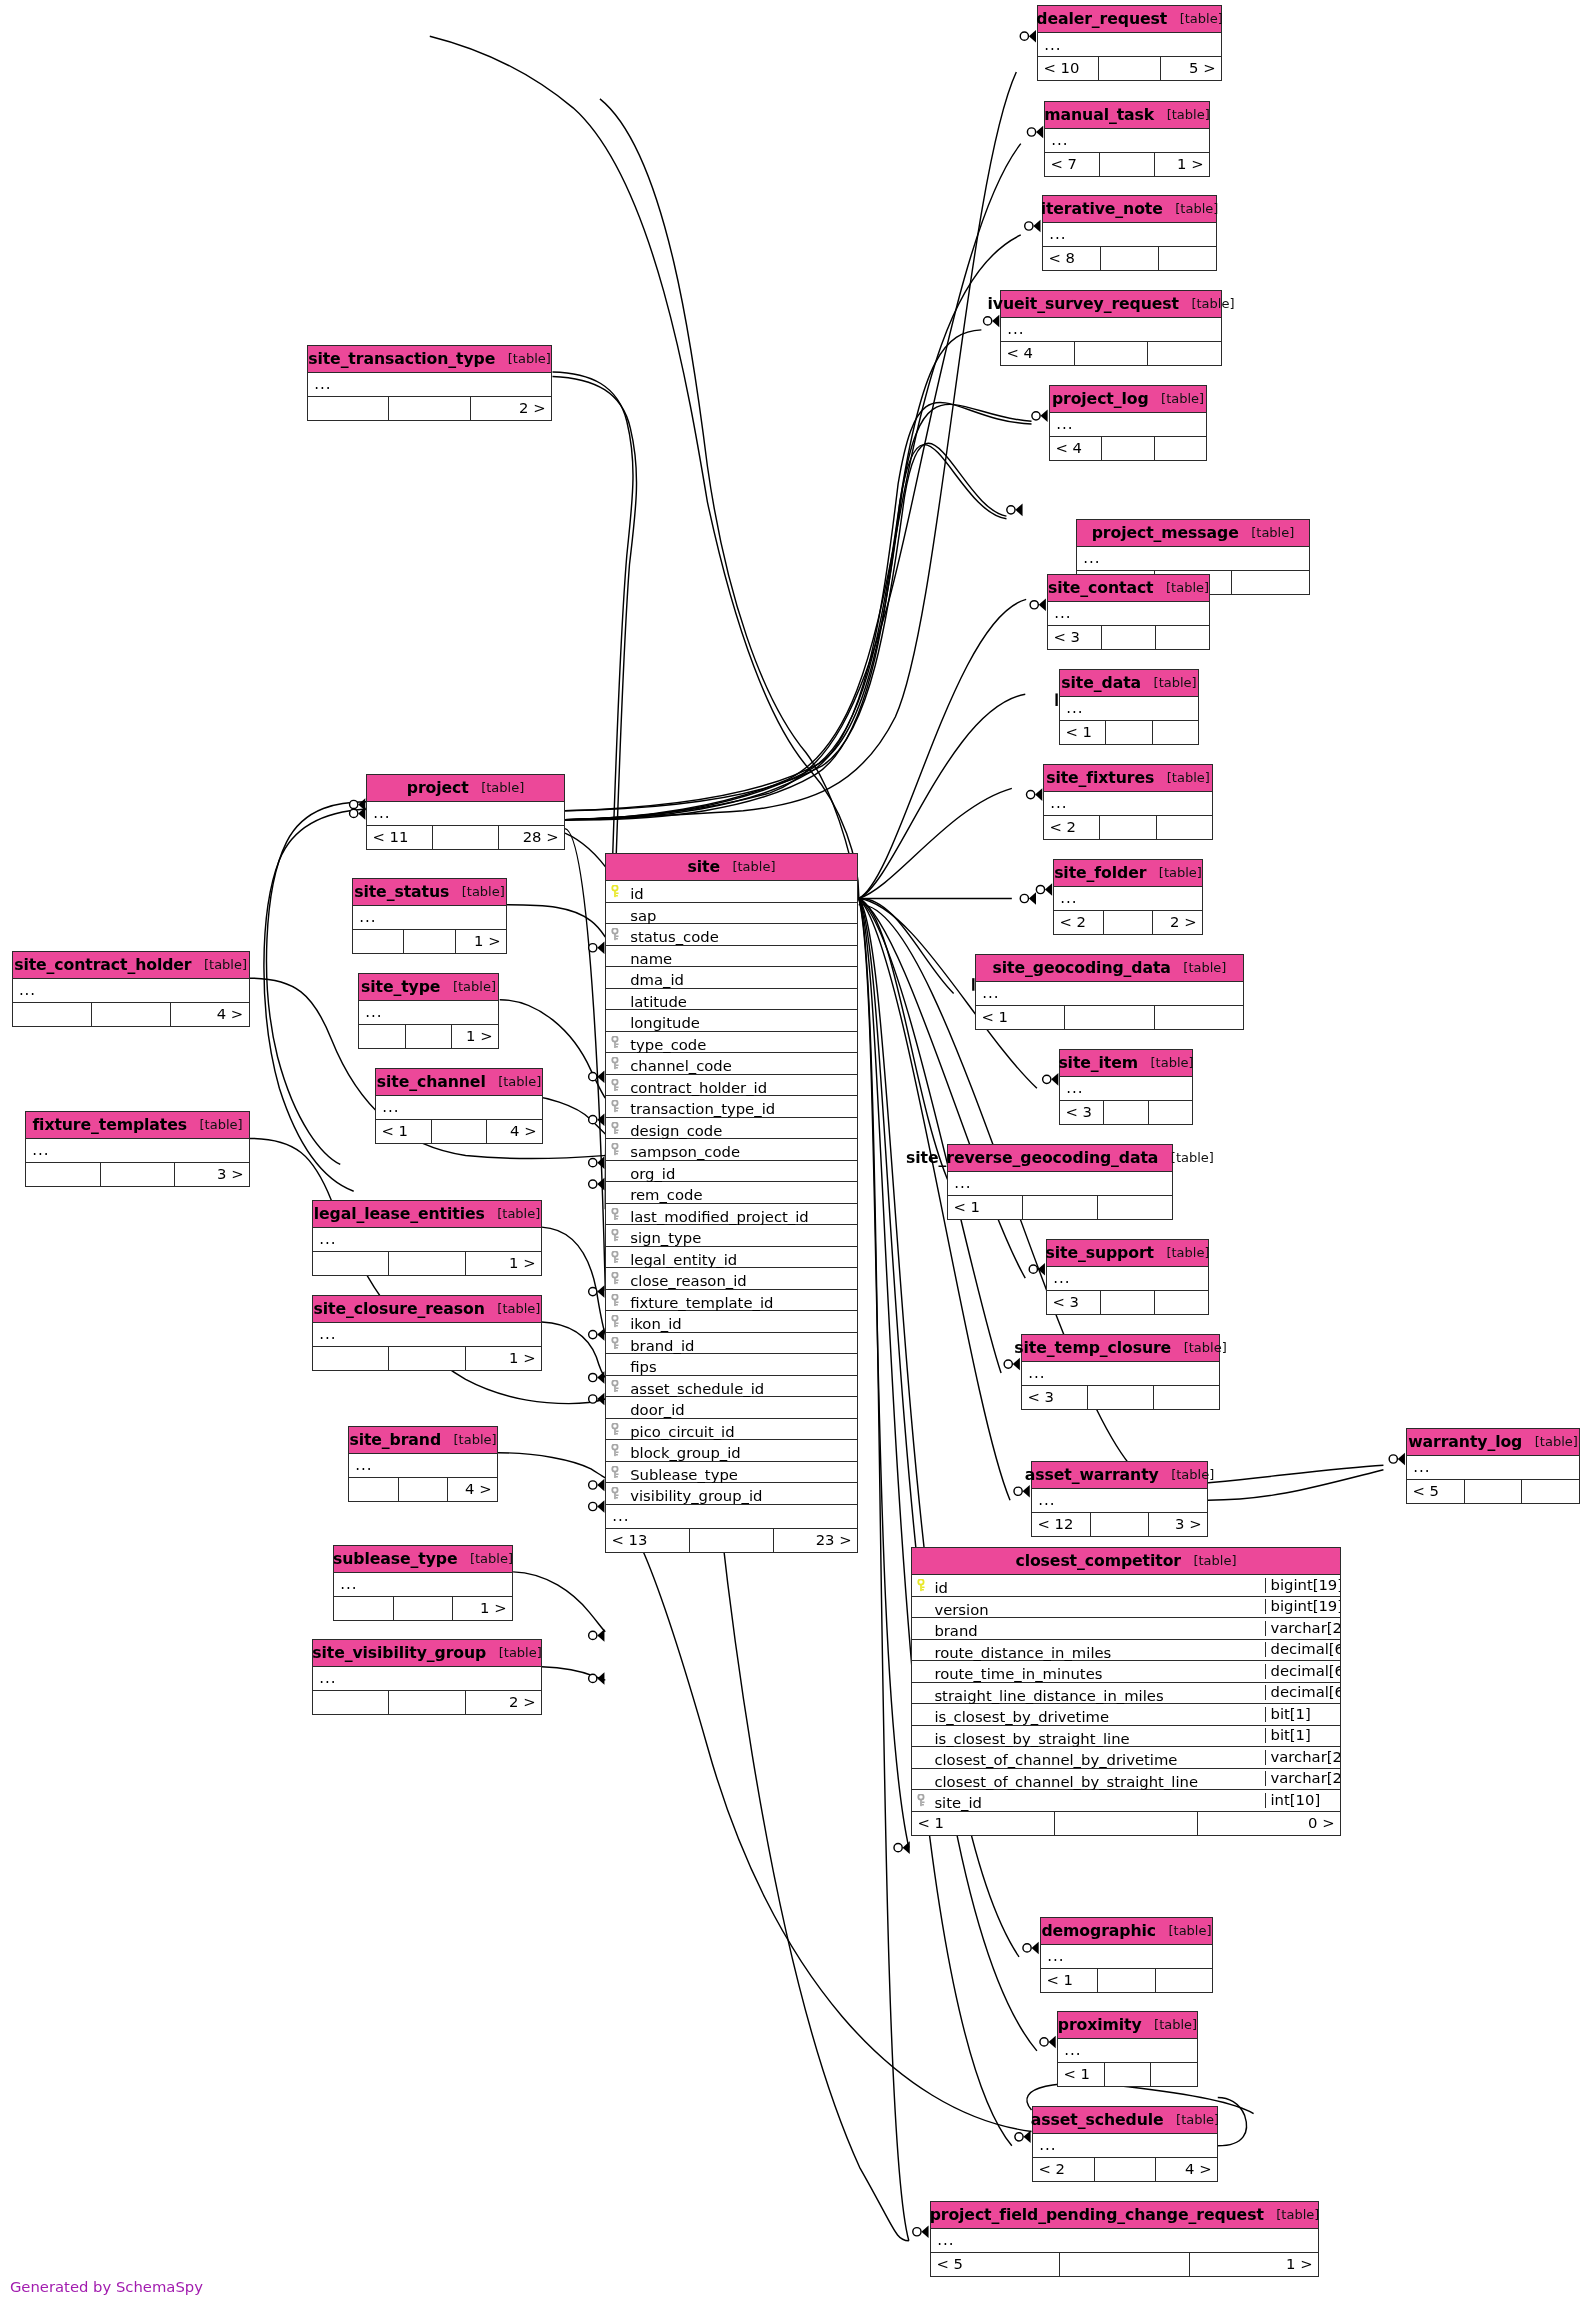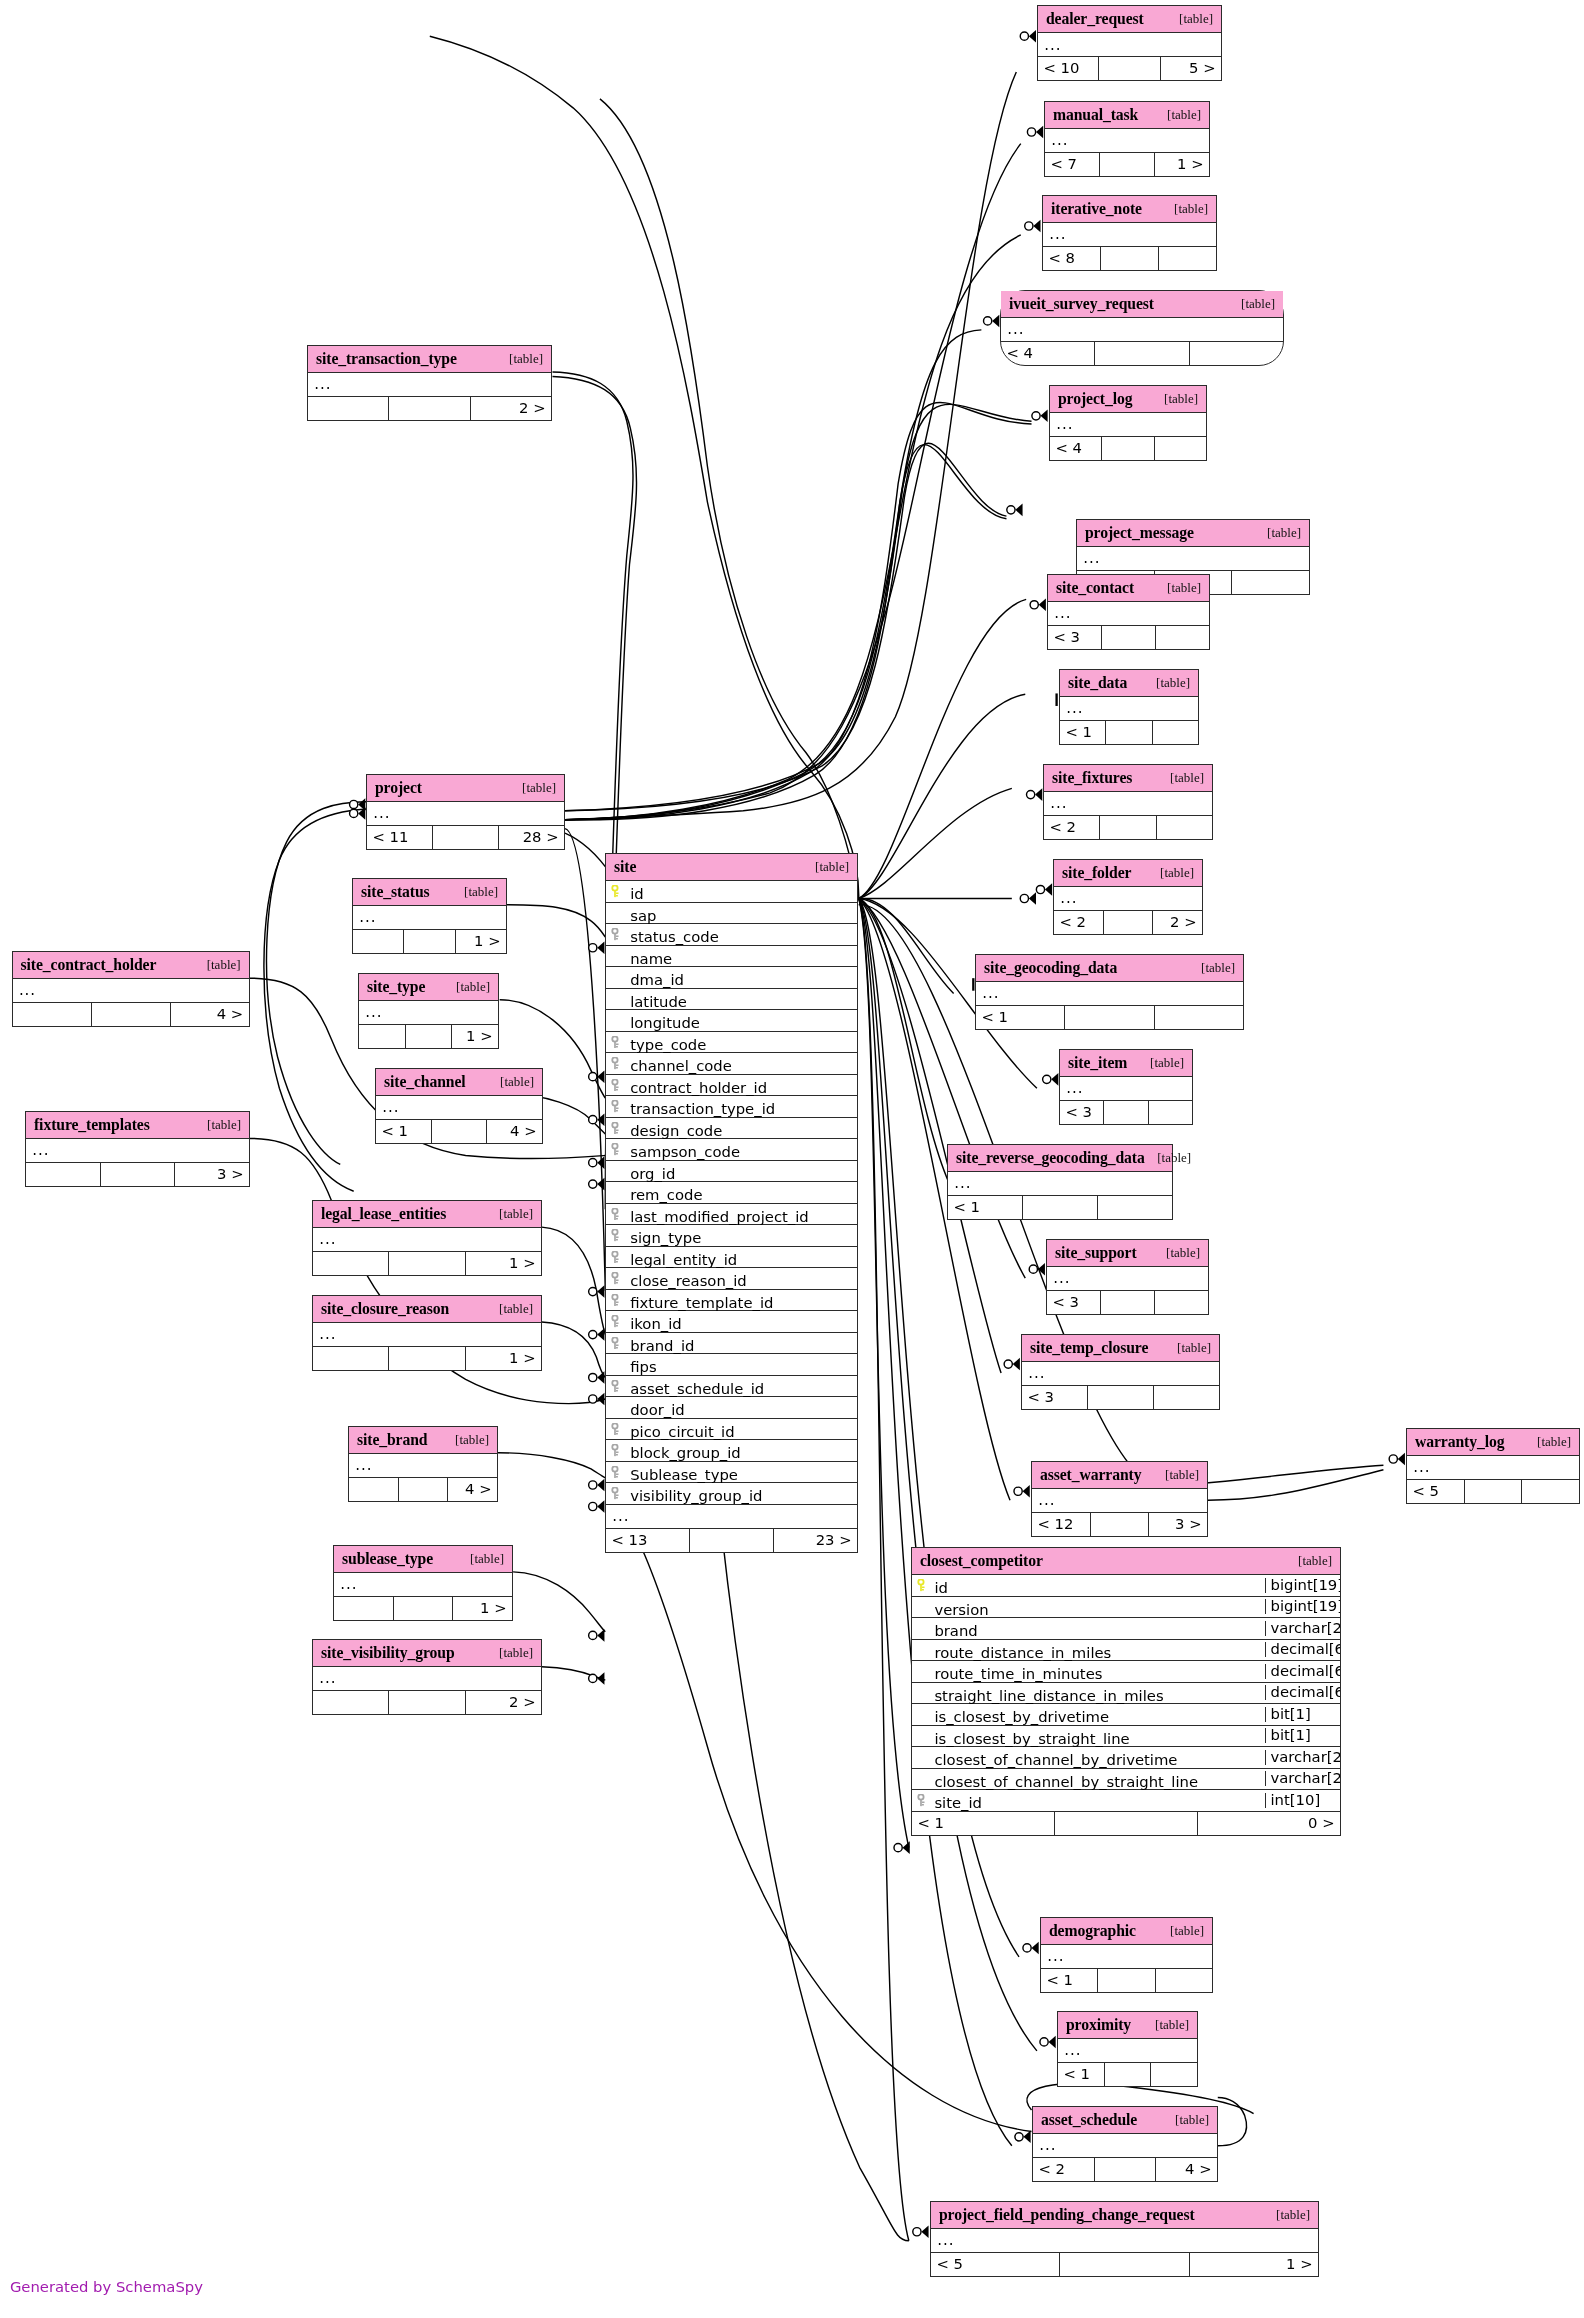--- a/index.html
+++ b/index.html
@@ -17,29 +17,28 @@
   .tbl {
     position:absolute;
     background:#ffffff;
     border:1.8px solid #2b2b2b;
     z-index:3;
     font-size:15px;
     line-height:1;
     color:#000;
   }
   .tbl .hdr {
-    background:#f9a8d4;
+    background:#ec4899;
     border-bottom:1.8px solid #2b2b2b;
     display:flex;
     align-items:center;
-    justify-content:space-between;
+    justify-content:center;
     padding:3.6px 8px 4.5px 8px;
     height:27px;
     white-space:nowrap;
-    font-family:Liberation Serif, serif;
   }
   .tbl .hdr .tname { font-weight:bold; font-size:15.7px; letter-spacing:-0.1px; }
   .tbl .hdr .ttype { font-weight:normal; font-size:13px; color:#111; padding-left:12.5px; }
 
   
   .tbl .ellipsis {
     height:24px;
     display:flex;
     align-items:flex-end;
     padding:0 0 3.6px 6.3px;
@@ -287,21 +286,21 @@
           <span class="tname">iterative_note</span>
           <span class="ttype">[table]</span>
         </div>
         <div class="ellipsis">...</div>
         <div class="foot">
           <span class="cell left">&lt; 8</span>
           <span class="cell mid"></span>
           <span class="cell"></span>
         </div>
       </div>
-      <div class="tbl" id="n-ivueit_survey_request" style="left: 1000px; top: 290px; width: 284px; border-radius: 25px;">
+      <div class="tbl" id="n-ivueit_survey_request" style="left: 1000px; top: 290px; width: 222px;">
         <div class="hdr">
           <span class="tname">ivueit_survey_request</span>
           <span class="ttype">[table]</span>
         </div>
         <div class="ellipsis">...</div>
         <div class="foot">
           <span class="cell left">&lt; 4</span>
           <span class="cell mid"></span>
           <span class="cell"></span>
         </div>

